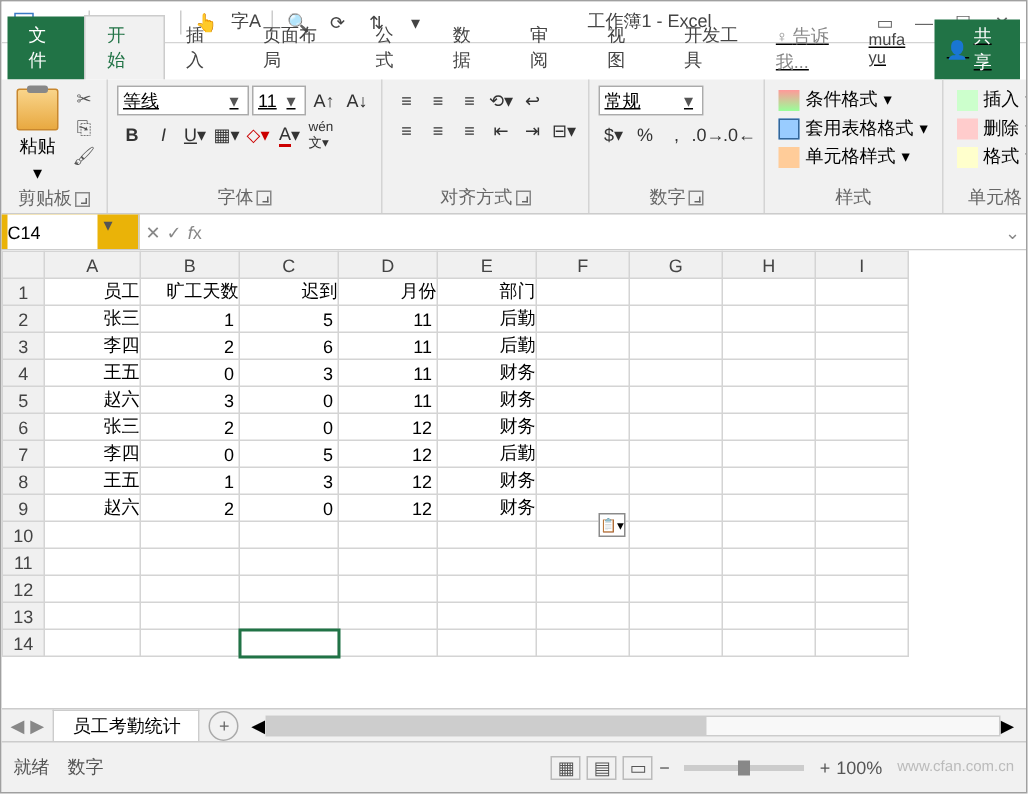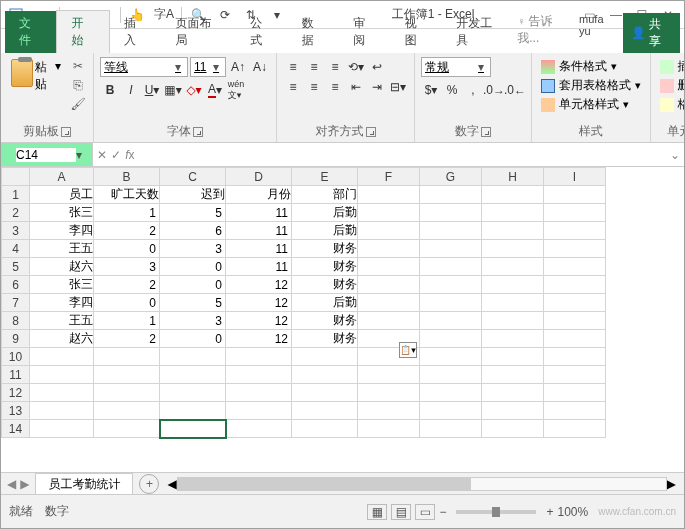--- a/index.html
+++ b/index.html
@@ -7,48 +7,48 @@
 .titlebar{height:28px;background:#fff;display:flex;align-items:center;padding:0 4px;border-bottom:1px solid #d4d4d4;}
 .qat{display:flex;gap:4px;align-items:center;}
 .qat-btn{width:22px;height:22px;display:flex;align-items:center;justify-content:center;cursor:pointer;color:#444;}
 .qat-sep{width:1px;height:16px;background:#ccc;margin:0 2px;}
 .title-text{flex:1;text-align:center;color:#444;font-size:12px;}
 .win-controls{display:flex;gap:2px;}
 .win-btn{width:24px;height:20px;display:flex;align-items:center;justify-content:center;cursor:pointer;color:#666;}
 
 .tabs{height:24px;background:#fff;display:flex;align-items:flex-end;padding-left:4px;}
 .tab{padding:4px 14px;cursor:pointer;color:#444;font-size:12px;}
-.tab.file{background:#217346;color:#86efac;}
+.tab.file{background:#217346;color:#ffffff;}
 .tab.active{background:#f1f1f1;border:1px solid #ccc;border-bottom:none;color:#217346;}
-.tab-right{margin-left:auto;display:flex;align-items:flex-start;gap:6px;padding-right:4px;}
+.tab-right{margin-left:auto;display:flex;align-items:center;gap:6px;padding-right:4px;text-decoration:underline;}
 .tell-me{color:#888;font-size:11px;}
 .user{color:#444;font-size:11px;}
 .share{background:#217346;color:#fff;padding:3px 8px;display:flex;align-items:center;gap:3px;}
 
 .ribbon{height:90px;background:#f1f1f1;border-bottom:1px solid #ccc;display:flex;}
 .rgroup{border-right:1px solid #d4d4d4;padding:4px 6px 2px;display:flex;flex-direction:column;justify-content:space-between;}
 .rgroup-label{text-align:center;color:#666;font-size:11px;display:flex;justify-content:center;align-items:center;gap:2px;}
 .dialog-launcher{width:10px;height:10px;border:1px solid #888;display:inline-block;position:relative;}
 .dialog-launcher::after{content:"";position:absolute;right:1px;bottom:1px;width:3px;height:3px;border-right:1px solid #666;border-bottom:1px solid #666;}
 .rcontent{display:flex;gap:4px;align-items:flex-start;}
-.big-btn{display:flex;flex-direction:row;align-items:flex-start;gap:2px;padding:2px 4px;cursor:pointer;}
+.big-btn{display:flex;flex-direction:column;align-items:center;gap:2px;padding:2px 4px;cursor:pointer;}
 .paste-icon{width:28px;height:28px;background:linear-gradient(#f9d48a,#e8a941);border:1px solid #c8872e;border-radius:2px;position:relative;}
 .paste-icon::before{content:"";position:absolute;top:-3px;left:6px;width:14px;height:5px;background:#888;border-radius:2px;}
 .small-btns{display:flex;flex-direction:column;gap:1px;}
 .sm-btn{width:18px;height:18px;display:flex;align-items:center;justify-content:center;cursor:pointer;color:#555;}
 .font-row{display:flex;gap:2px;align-items:center;margin-bottom:3px;}
 .combo{height:20px;border:1px solid #ababab;background:#fff;display:flex;align-items:center;padding:0 3px;text-decoration:underline;}
 .combo-dd{width:12px;text-align:center;color:#555;cursor:pointer;}
 .btn-row{display:flex;gap:1px;}
 .rb{width:20px;height:20px;display:flex;align-items:center;justify-content:center;cursor:pointer;color:#333;border:1px solid transparent;}
 .menu-item{display:flex;align-items:center;gap:4px;padding:1px 3px;cursor:pointer;white-space:nowrap;font-size:11px;}
 .icon-sq{width:14px;height:14px;display:inline-block;}
 
 .namebox-row{height:24px;border-bottom:1px solid #ccc;display:flex;align-items:stretch;}
-.namebox{width:92px;border-right:1px solid #ccc;display:flex;align-items:center;padding:0 15px;background:#86efac;}
+.namebox{width:92px;border-right:1px solid #ccc;display:flex;padding:0 4px;background:#eab308;}
 .namebox input{border:none;width:60px;outline:none;font-size:12px;}
 .nb-dd{width:14px;text-align:center;color:#555;cursor:pointer;}
 .fx-btns{display:flex;align-items:center;padding:0 4px;gap:4px;color:#888;}
 .formula-bar{flex:1;padding:0 6px;display:flex;align-items:center;}
 .formula-bar input{border:none;width:100%;outline:none;}
 .fb-expand{width:18px;display:flex;align-items:center;justify-content:center;color:#888;cursor:pointer;}
 
 .sheet-area{flex:1;overflow:hidden;display:flex;flex-direction:column;background:#fff;}
 .grid{position:relative;flex:1;overflow:auto;}
 table.cells{border-collapse:collapse;}

